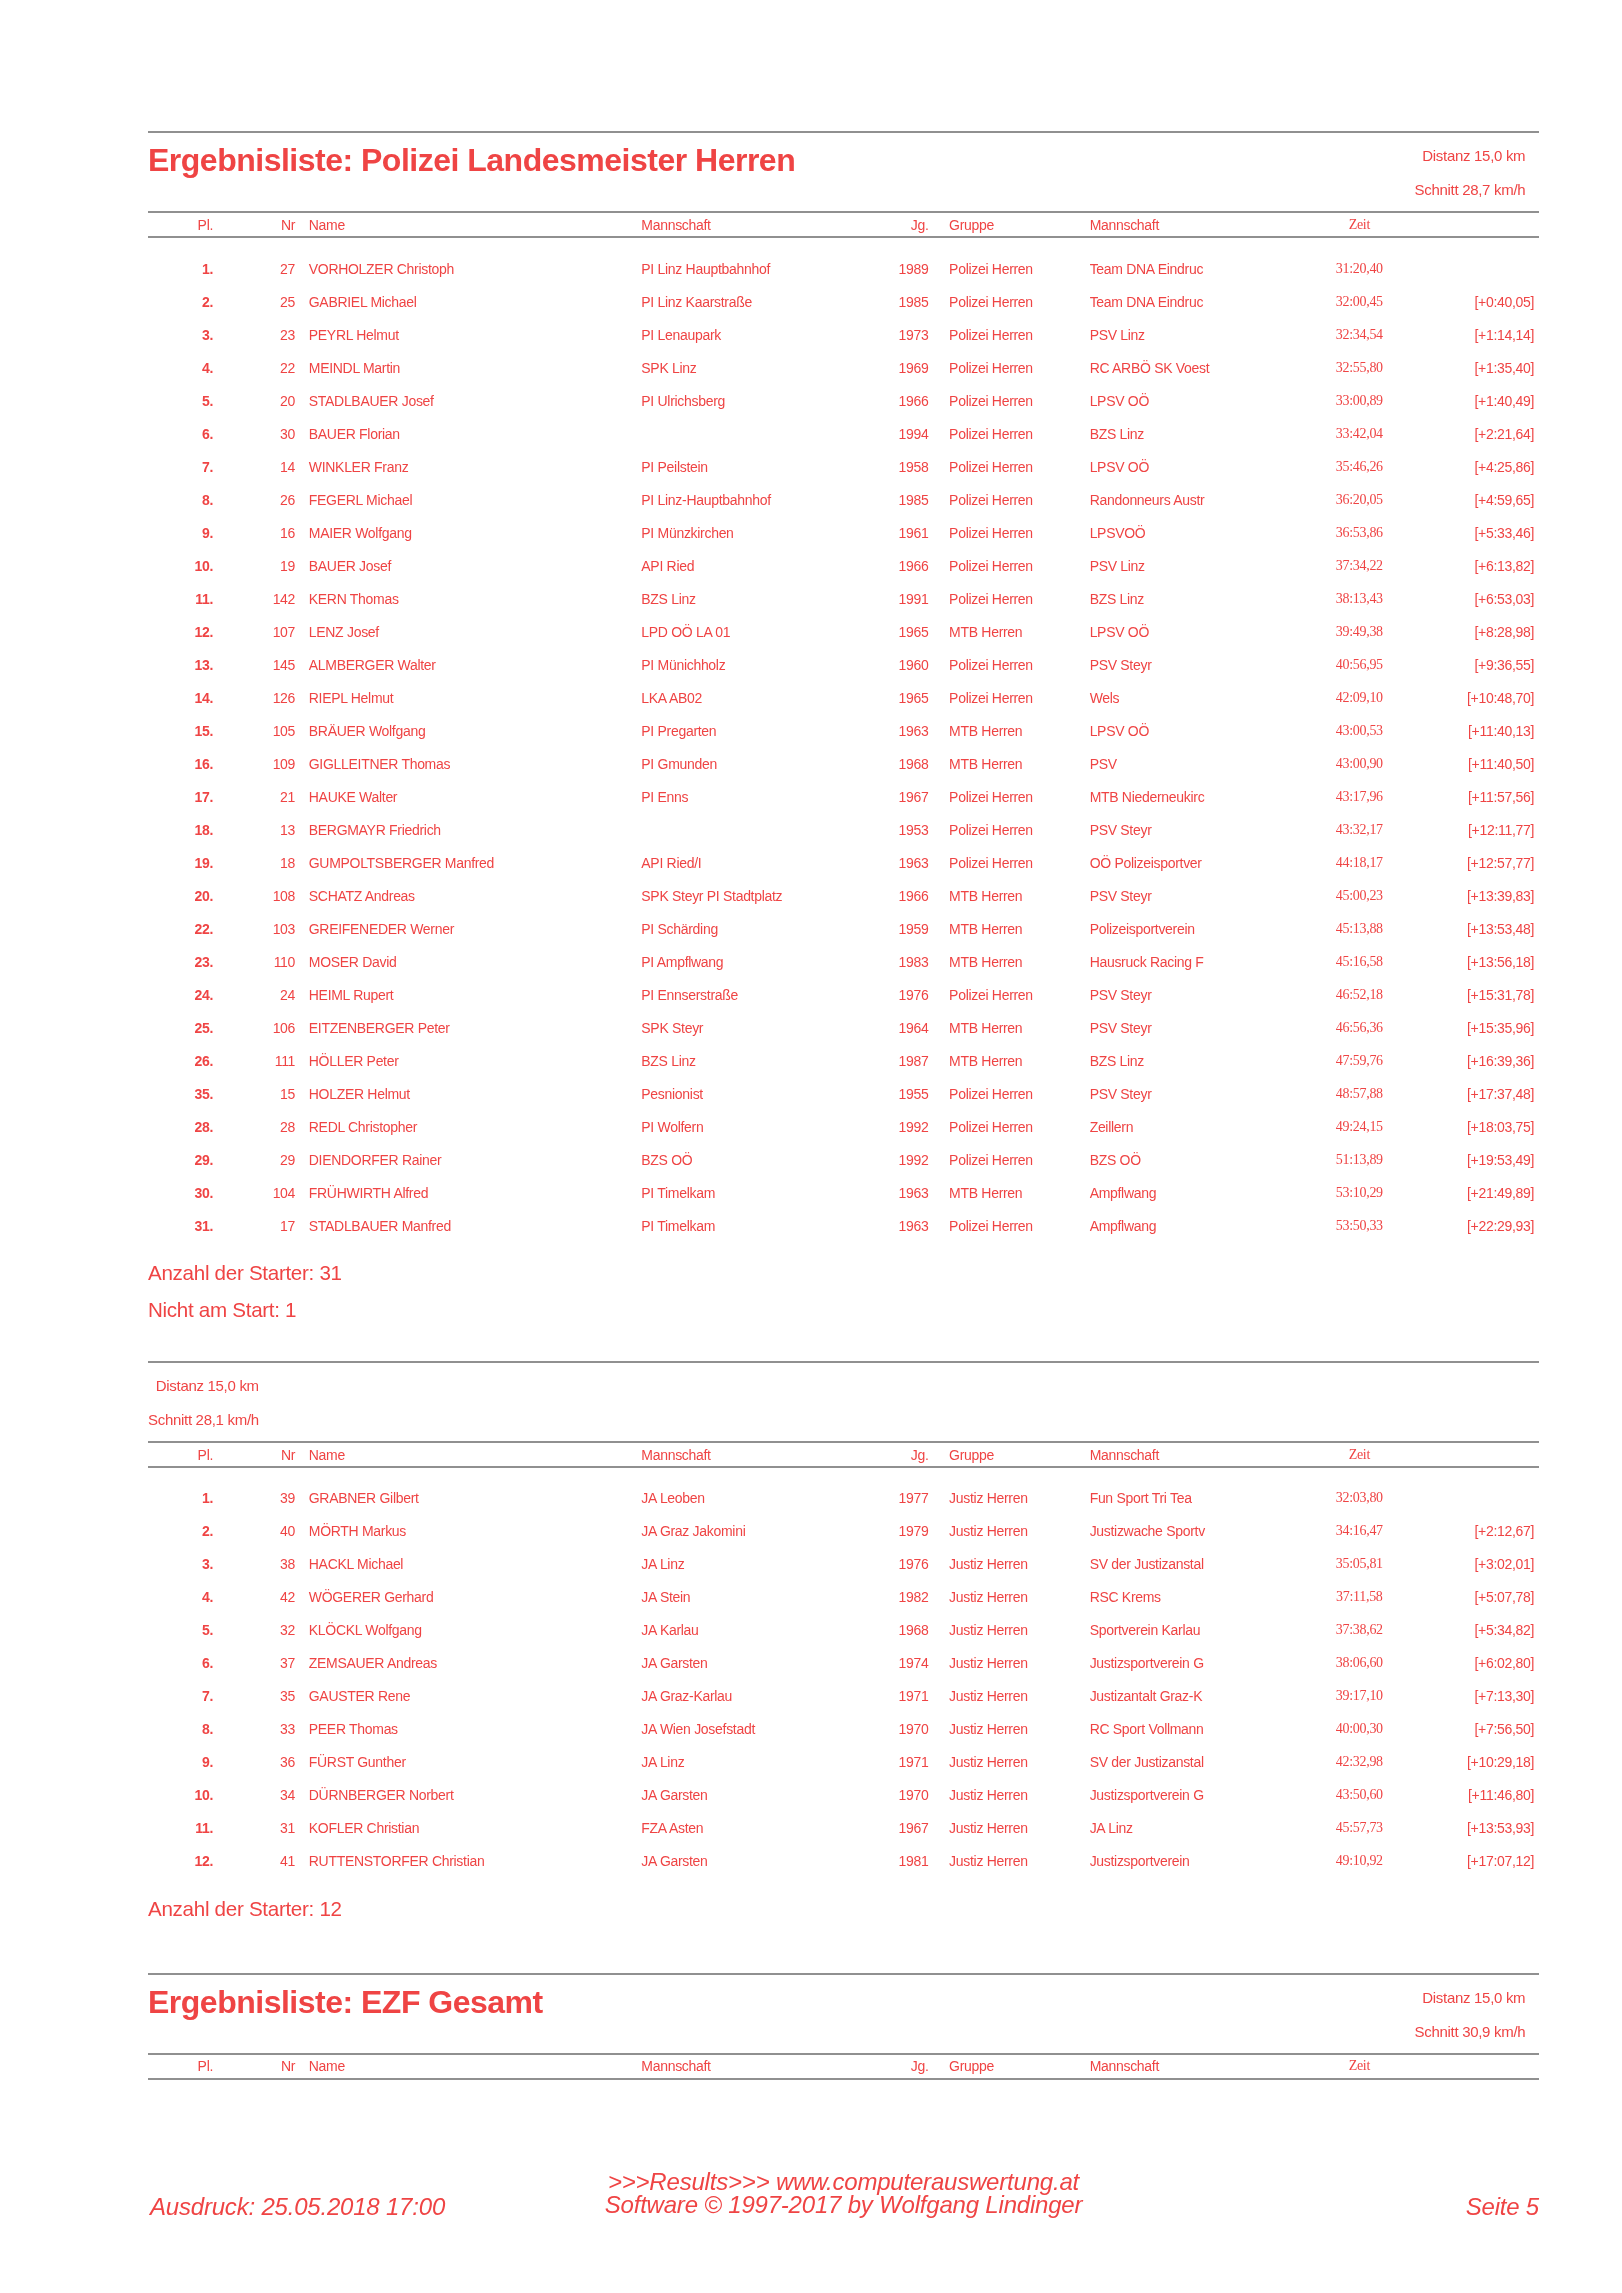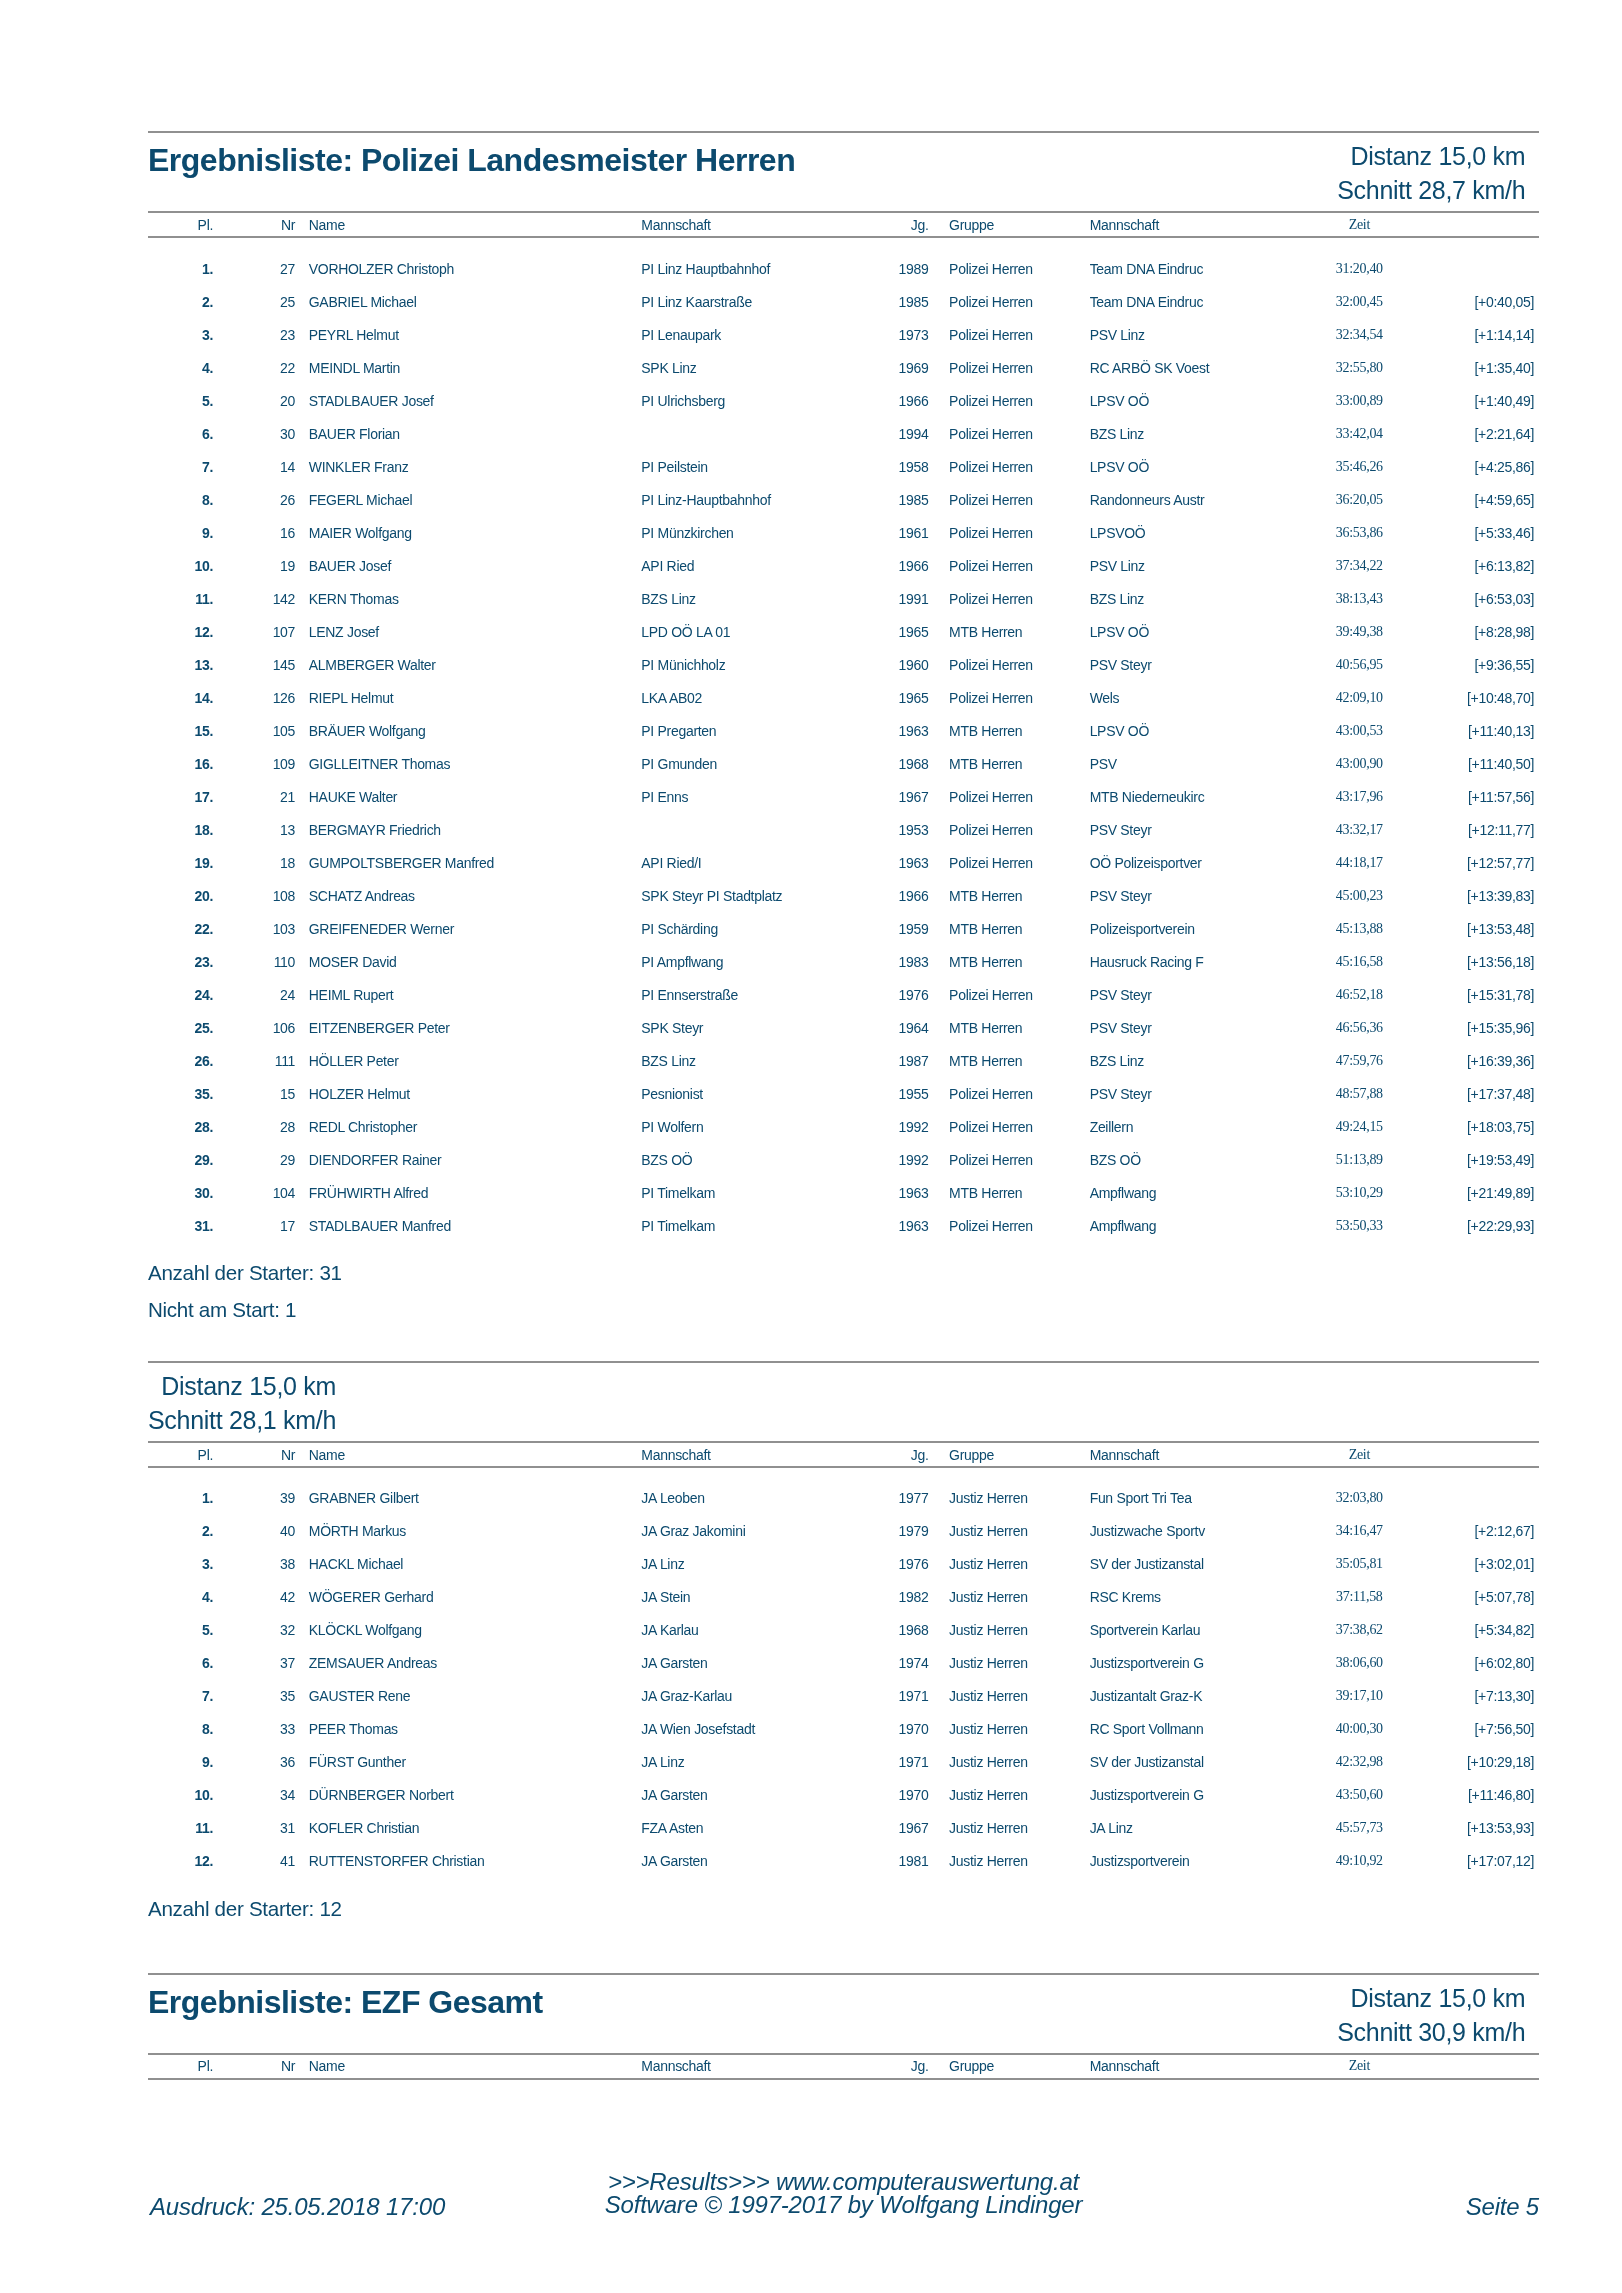--- a/index.html
+++ b/index.html
@@ -1,21 +1,21 @@
 <!DOCTYPE html>
 <html><head>
 <meta charset="utf-8">
 <style>
   html,body{margin:0;padding:0;background:#e8e8e8;}
   .page{
     position:relative;
     width:1622px;height:2294px;
     background:#ffffff;
     font-family:"Liberation Sans",sans-serif;
-    color:#0c4a6e;
+    color:#ef4444;
     overflow:hidden;
   }
   .content{
     position:absolute;left:148px;top:0;width:1391px;
   }
   .sec-rule{height:2px;background:#909090;}
   .section-1{margin-top:131px;}
   .section-2{margin-top:33px;}
   .section-3{margin-top:46px;}
   .sec-head{
@@ -24,21 +24,21 @@
     padding-top:5.9px;
     display:flex;justify-content:space-between;align-items:flex-start;
   }
   .sec-title{
     margin:0;
     font-size:32px;font-weight:700;letter-spacing:-0.5px;
     line-height:43px;white-space:nowrap;
   }
   .sec-meta{
     text-align:right;
-    font-size:25px;letter-spacing:-0.3px;
+    font-size:15px;letter-spacing:-0.3px;
     line-height:34px;
     padding-right:13.7px;
     white-space:nowrap;
   }
   table.data-table{
     width:1391px;table-layout:fixed;
     border-collapse:separate;border-spacing:0;
     font-size:14px;letter-spacing:-0.3px;
   }
   thead tr{height:27.4px;}

